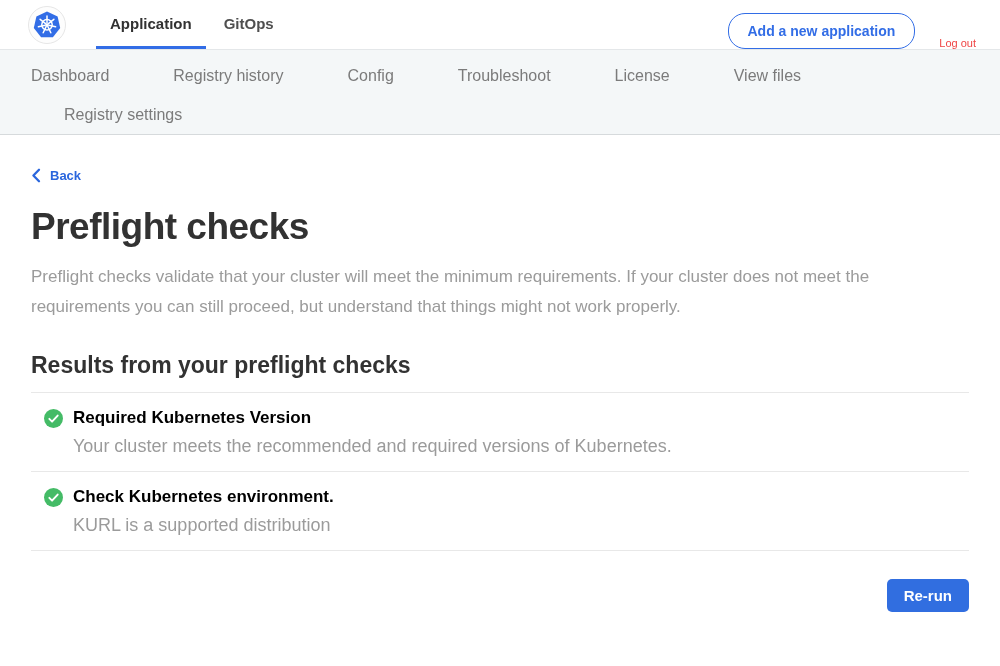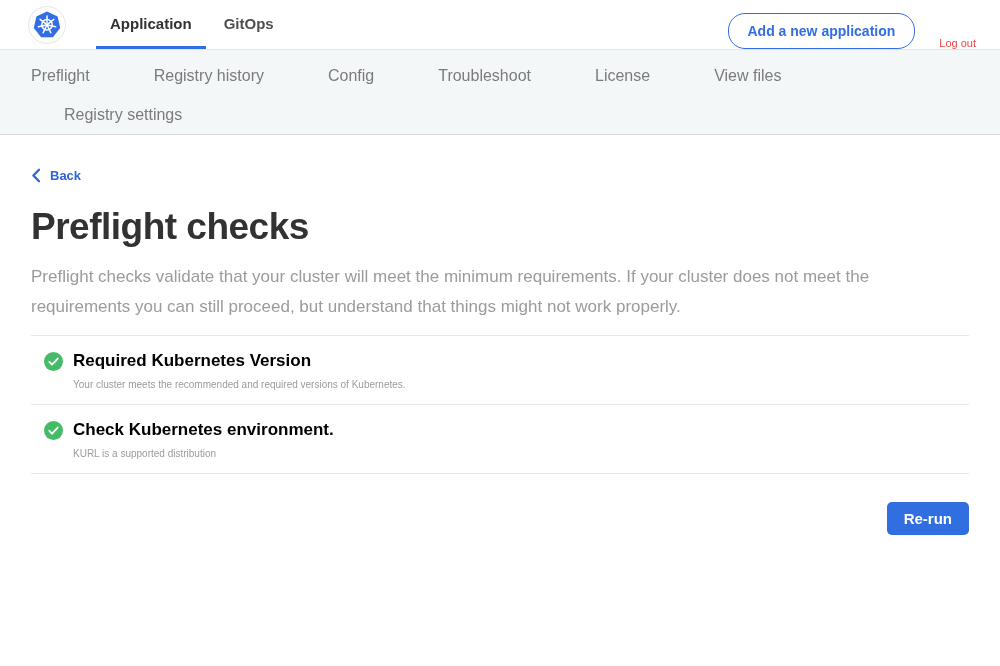--- a/index.html
+++ b/index.html
@@ -140,21 +140,21 @@
   .check-icon { flex: 0 0 auto; display: flex; }
   .check-title {
     font-size: 17px;
     font-weight: 700;
     color: #000000;
     line-height: 20px;
   }
   .check-desc {
     margin-left: 29px;
     margin-top: 8px;
-    font-size: 10px;
+    font-size: 18px;
     color: #9b9b9b;
   }
   .footer-actions {
     display: flex;
     justify-content: flex-end;
     margin-top: 28px;
   }
   .rerun-btn {
     background: #316ee0;
     color: #ffffff;
@@ -193,21 +193,21 @@
     <div class="tab">GitOps</div>
   </nav>
   <div class="header-right">
     <button class="add-app-btn">Add a new application</button>
     <div class="logout">Log out</div>
   </div>
 </header>
 
 <nav class="subnav">
   <div class="subnav-row">
-    <span class="subnav-item">Preflight</span>
+    <span class="subnav-item">Dashboard</span>
     <span class="subnav-item">Registry history</span>
     <span class="subnav-item">Config</span>
     <span class="subnav-item">Troubleshoot</span>
     <span class="subnav-item">License</span>
     <span class="subnav-item">View files</span>
   </div>
   <div class="subnav-row second">
     <span class="subnav-item">Registry settings</span>
   </div>
 </nav>
@@ -218,20 +218,21 @@
     <svg width="10" height="15" viewBox="0 0 10 15">
       <path d="M8 1.8 L2.4 7.5 L8 13.2" stroke="#2a66dd" stroke-width="2.3" fill="none" stroke-linecap="round" stroke-linejoin="round"></path>
     </svg>
     <span>Back</span>
   </a>
 
   <h1 class="page-title">Preflight checks</h1>
 
   <p class="page-desc">Preflight checks validate that your cluster will meet the minimum requirements. If your cluster does not meet the requirements you can still proceed, but understand that things might not work properly.</p>
 
+  <h2 class="results-heading">Results from your preflight checks</h2>
 
   <div class="checks">
 
     <div class="check-item">
       <div class="check-head">
         <span class="check-icon">
           <svg width="19" height="19" viewBox="0 0 20 20">
             <circle cx="10" cy="10" r="10" fill="#44bb66"></circle>
             <path d="M5.6 10.4l2.9 2.9 5.9-6.4" stroke="#ffffff" stroke-width="2" fill="none" stroke-linecap="round" stroke-linejoin="round"></path>
           </svg>

